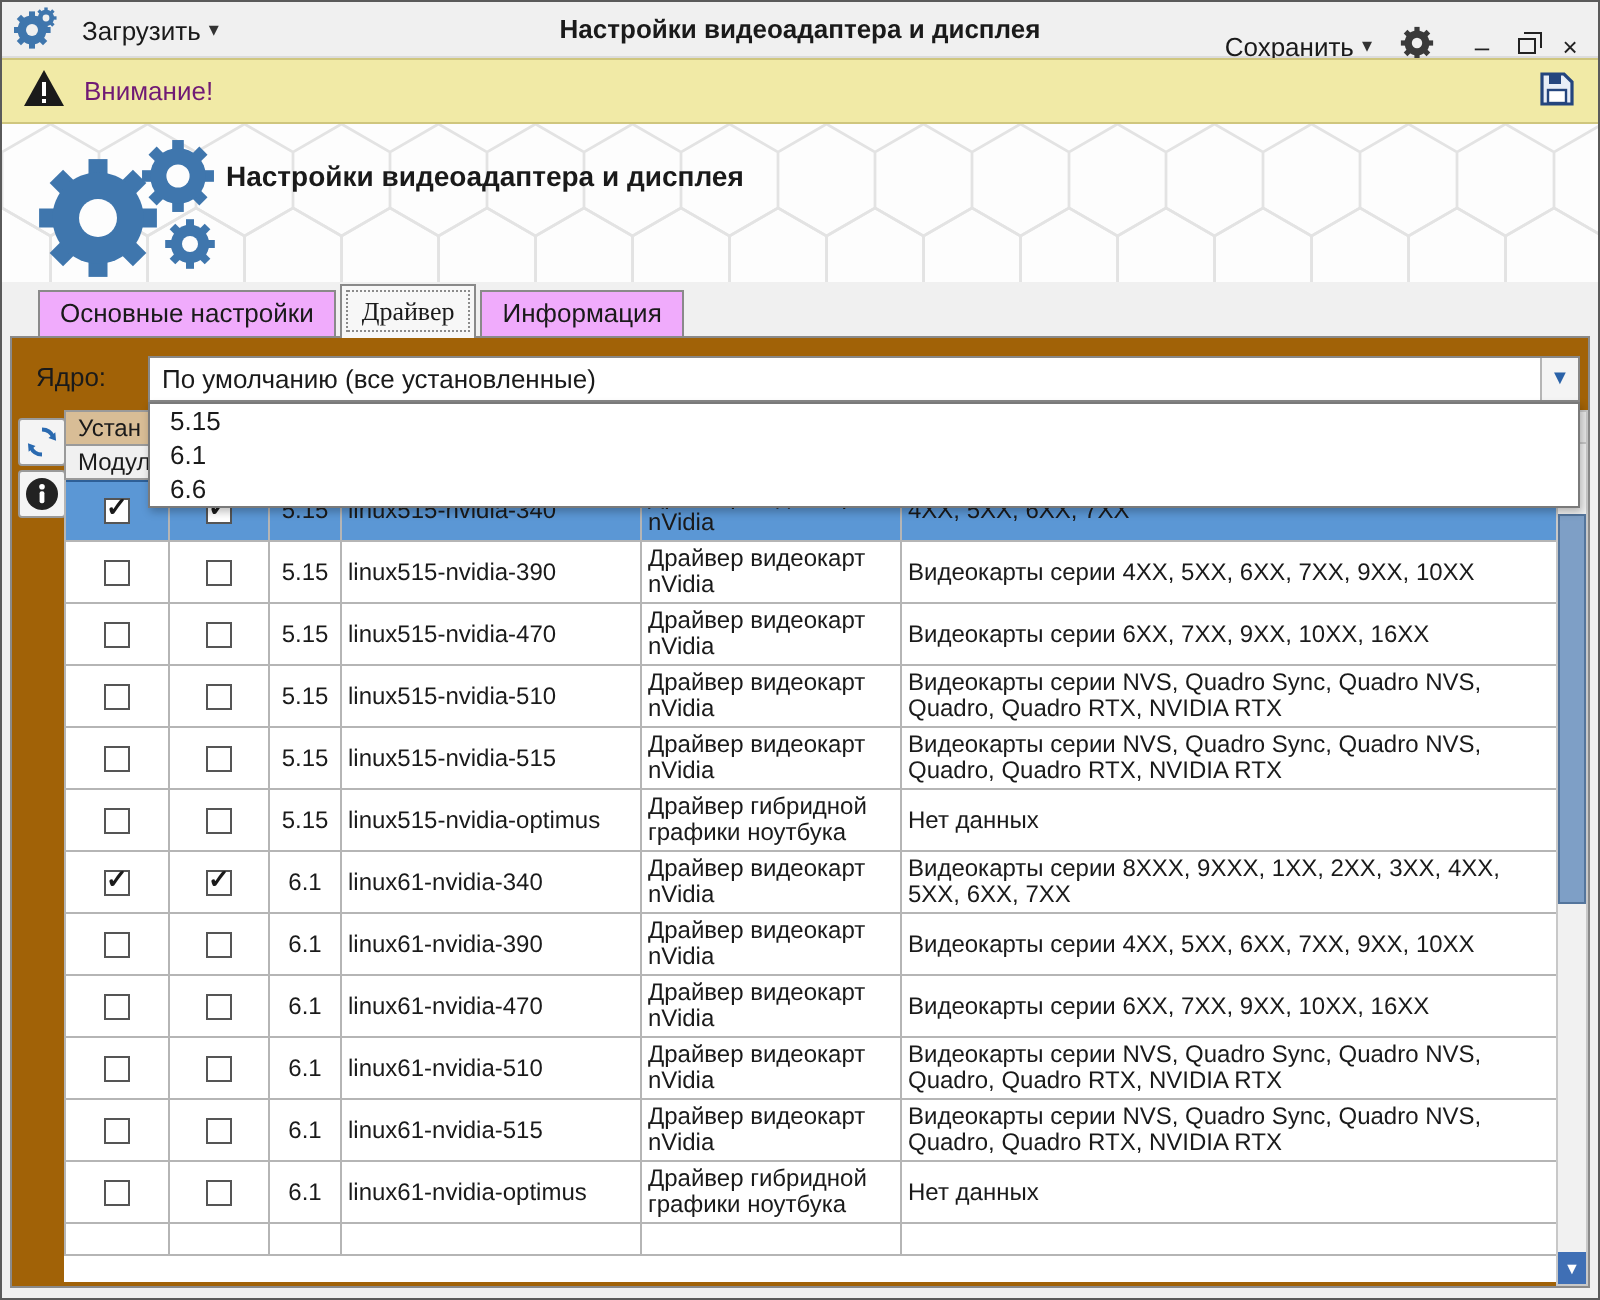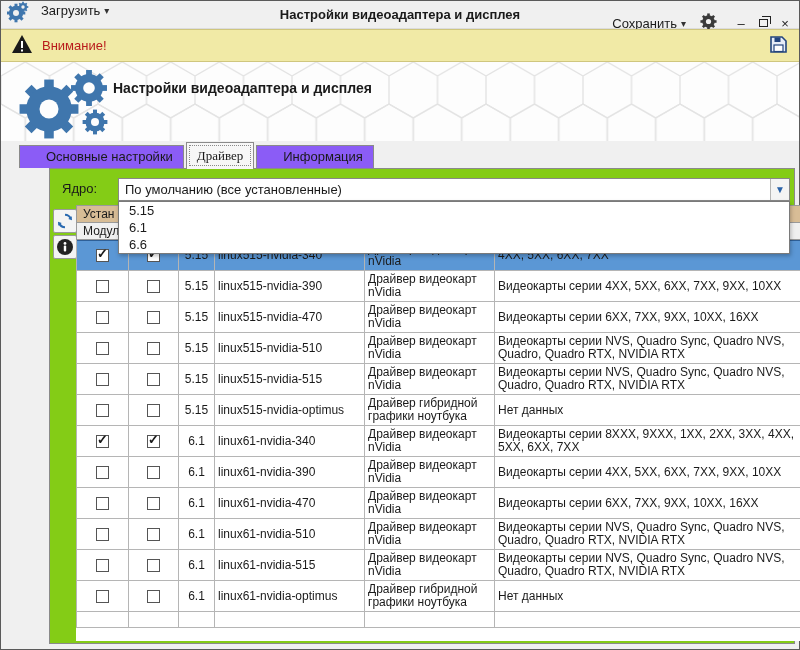--- a/index.html
+++ b/index.html
@@ -2,54 +2,54 @@
 <html><head>
 <meta charset="utf-8">
 <style>
   html,body{margin:0;padding:0;width:800px;height:650px;overflow:hidden;background:#d6d6d6;}
   *{box-sizing:border-box;}
   .window{position:absolute;inset:0;border:1px solid #5a5a5a;background:#f0f0f0;
           font-family:"Liberation Sans",sans-serif;font-size:13px;color:#1a1a1a;}
 
   
   .titlebar{position:absolute;left:0;right:0;top:0;height:28px;background:#f0f0f0;border-bottom:1px solid #dcdcdc;}
-  .tb-left{position:absolute;left:6px;top:0;height:28px;display:flex;align-items:flex-start;gap:8px;}
+  .tb-left{position:absolute;left:6px;top:0;height:28px;display:flex;align-items:center;gap:8px;}
   .tb-title{position:absolute;left:0;right:0;top:0;height:28px;line-height:28px;text-align:center;
             font-weight:bold;font-size:13px;pointer-events:none;}
   .tb-right{position:absolute;right:4px;top:0;height:44px;display:flex;align-items:center;gap:10px;}
   .tb-btn{display:flex;align-items:center;gap:4px;padding:2px 4px;cursor:default;}
   .caret{font-size:10px;color:#333;}
   .win-ctrls{display:flex;align-items:center;gap:2px;margin-left:4px;}
   .win-btn{width:20px;height:20px;display:flex;align-items:center;justify-content:center;font-size:13px;color:#222;}
   .max-glyph{width:9px;height:8px;border:1px solid #222;display:block;position:relative;}
   .max-glyph::after{content:"";position:absolute;left:2px;top:-4px;width:8px;height:7px;border:1px solid #222;border-bottom:none;border-left:none;}
 
   
   .warnbar{position:absolute;left:0;right:0;top:28px;height:33px;background:#f1eaa6;
            border-top:1px solid #cfc67e;border-bottom:1px solid #cfc67e;
            display:flex;align-items:center;padding:0 10px;gap:9px;}
-  .warn-text{font-size:13px;color:#b91c1c;}
+  .warn-text{font-size:13px;color:#701a75;}
   .warn-save{margin-left:auto;}
 
   
   .hero{position:absolute;left:0;right:0;top:61px;height:79px;background:#fdfdfd;overflow:hidden;}
   .hexbg{position:absolute;inset:0;}
   .hero-gears{position:absolute;left:16px;top:2px;}
   .hero-text{position:absolute;left:112px;top:18px;}
   .hero-title{font-size:14px;font-weight:bold;margin:0 0 7px 0;}
   .hero-sub{font-size:13px;font-weight:bold;margin:0;}
 
   
   .tabs{position:absolute;left:18px;top:140px;height:27px;display:flex;align-items:flex-end;z-index:5;}
-  .tab{border:1px solid #8a8a8a;border-bottom:none;background:#8b5cf6;padding:3px 10px 4px 26px;
+  .tab{border:1px solid #8a8a8a;border-bottom:none;background:#f0abfc;padding:3px 10px 4px 10px;
        margin-right:2px;font-size:13px;cursor:default;}
   .tab.active{background:#f7f7f7;padding:5px 10px 5px 10px;margin-bottom:-1px;outline:1px dotted #8a8a8a;outline-offset:-4px;font-family:Liberation Serif, serif;}
 
   
-  .panel{position:absolute;left:4px;right:4px;top:167px;bottom:5px;border:1px solid #8a8a8a;background:#84cc16;margin-left:44px;}
+  .panel{position:absolute;left:4px;right:4px;top:167px;bottom:5px;border:1px solid #8a8a8a;background:#a16207;}
 
   .kernel-label{position:absolute;left:12px;top:12px;font-size:13px;}
   .combo{position:absolute;left:68px;right:4px;top:9px;height:23px;background:#fff;border:1px solid #888;
          display:flex;align-items:center;justify-content:flex-end;}
   .combo-value{flex:1;padding-left:6px;font-size:13px;white-space:nowrap;overflow:hidden;}
   .combo-arrow{width:19px;height:100%;border-left:1px solid #b5b5b5;background:#f4f4f4;
                display:flex;align-items:center;justify-content:center;font-size:10px;color:#2a62a8;}
 
   .dropdown{position:absolute;left:68px;right:4px;top:32px;height:53px;background:#fff;border:1px solid #7a7a7a;
             z-index:20;box-shadow:1px 2px 4px rgba(0,0,0,0.25);}

